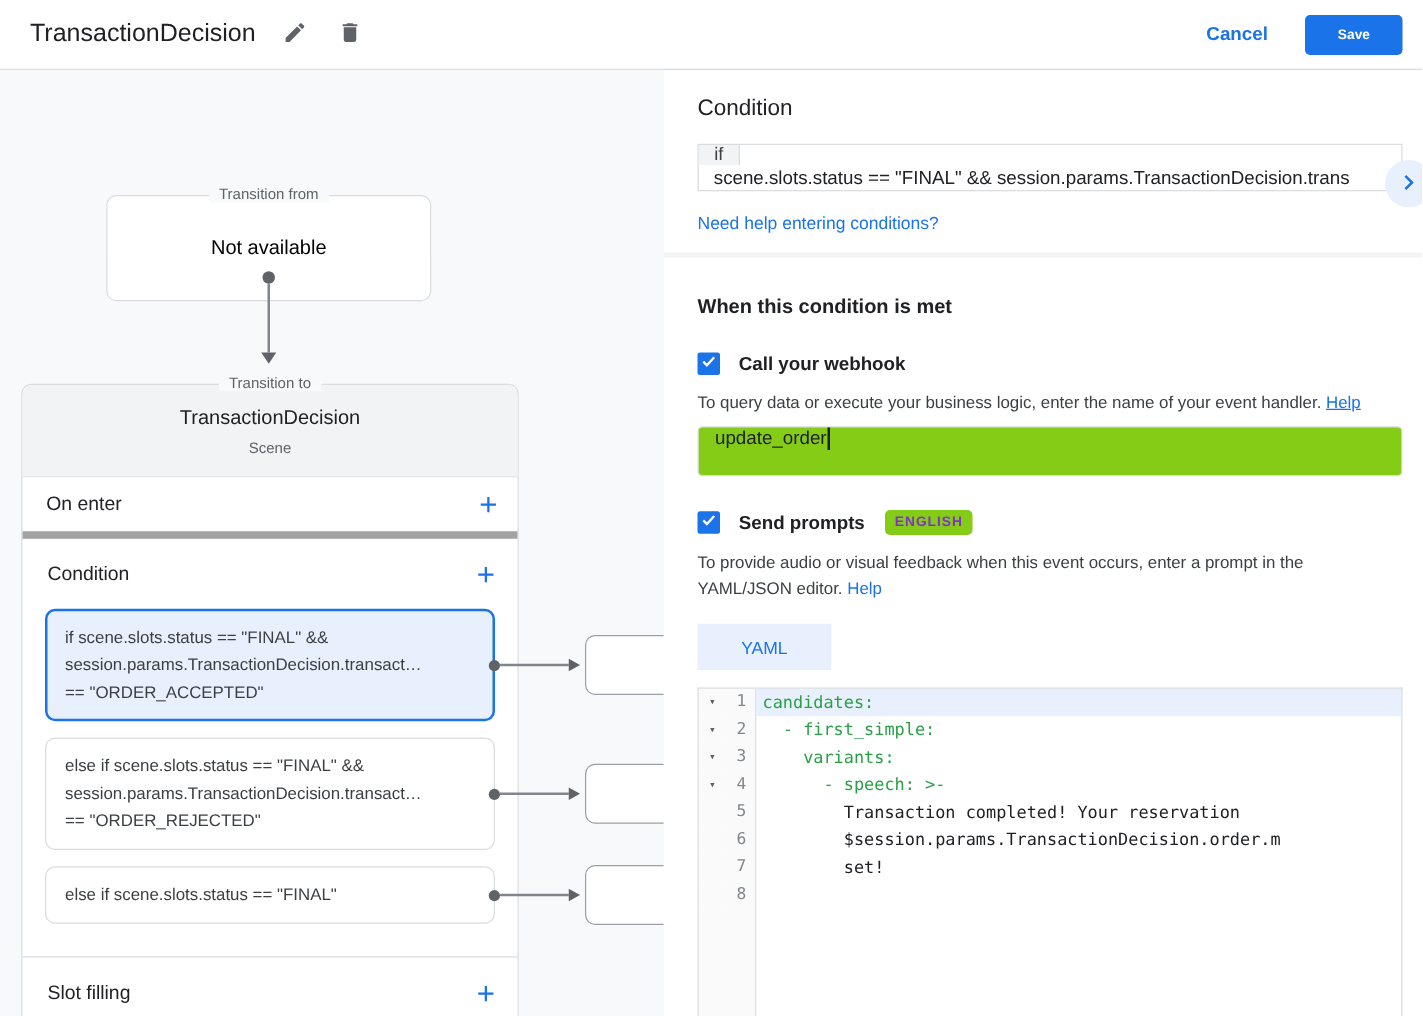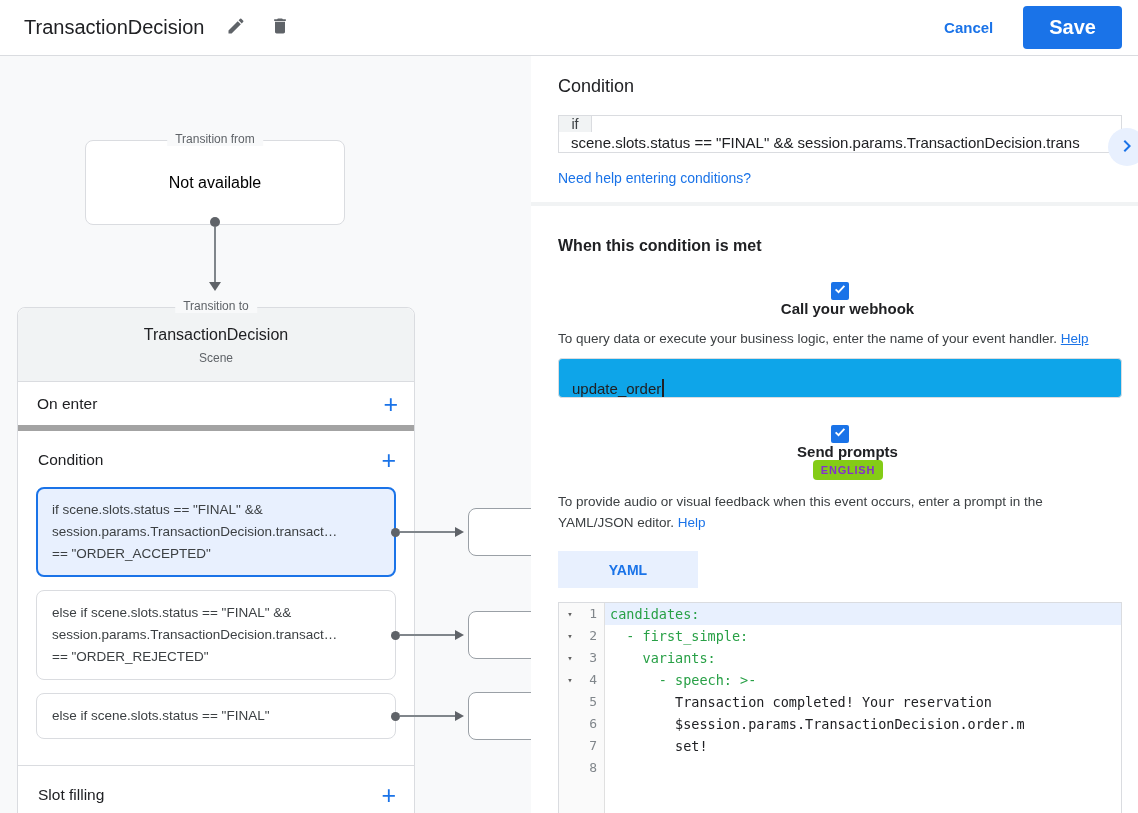--- a/index.html
+++ b/index.html
@@ -8,31 +8,31 @@
   .app { width:1138px; height:813px; overflow:hidden; background:#fff; display:flex; flex-direction:column; }
 
   
   .topbar { height:56px; flex:0 0 56px; display:flex; align-items:center; justify-content:space-between;
             padding:0 16px 0 24px; border-bottom:1px solid #dadce0; background:#fff; }
   .topbar-left { display:flex; align-items:center; gap:20px; }
   .page-title { font-size:20px; font-weight:400; color:#202124; }
   .icon-btn { background:none; border:none; cursor:pointer; display:flex; align-items:center; padding:2px; }
   .topbar-right { display:flex; align-items:center; gap:30px; }
   .cancel-btn { background:none; border:none; color:#1a73e8; font-size:15px; font-weight:bold; cursor:pointer; font-family:inherit; }
-  .save-btn { background:#1a73e8; border:none; color:#fff; font-size:20px; font-weight:bold; cursor:pointer;
+  .save-btn { background:#1a73e8; border:none; color:#fff; font-size:11px; font-weight:bold; cursor:pointer;
               border-radius:4px; padding:10px 26px; font-family:inherit; }
 
   
   .main { flex:1; display:flex; min-height:0; }
 
   
   .canvas { width:531px; flex:0 0 531px; background:#f8f9fa; position:relative; overflow:hidden; }
   .legend { position:absolute; top:-9px; left:50%; transform:translateX(-50%); background:#f8f9fa;
             padding:0 8px; font-size:12px; color:#5f6368; white-space:nowrap; }
-  .from-box { position:absolute; left:85px; top:84px; width:260px; height:85px; background:#fff;
+  .from-box { position:absolute; left:85px; top:100px; width:260px; height:85px; background:#fff;
               border:1px solid #dadce0; border-radius:8px; display:flex; align-items:center; justify-content:center; }
   .from-content { font-size:16px; color:#000000; }
   .v-connector { position:absolute; left:209px; top:161px; display:flex; flex-direction:column; align-items:center; }
   .v-dot { width:10px; height:10px; border-radius:50%; background:#5f6368; }
   .v-line { width:2px; height:55px; background:#80868b; }
   .v-head { width:0; height:0; border-left:6px solid transparent; border-right:6px solid transparent; border-top:9px solid #5f6368; }
 
   .to-fieldset { position:absolute; left:17px; top:251px; width:398px; height:580px; background:#fff;
                  border:1px solid #dadce0; border-radius:8px; }
   .scene-header { background:#f1f3f4; border-bottom:1px solid #dadce0; border-radius:8px 8px 0 0;
@@ -65,35 +65,35 @@
   .chevron-btn { position:absolute; right:-8px; top:72px; width:38px; height:38px; border-radius:50%;
                  background:#e8f0fe; border:none; cursor:pointer; display:flex; align-items:center; justify-content:center; }
   .if-row { display:flex; border:1px solid #dadce0; height:38px; margin-top:18px; background:#fff;flex-direction:column; }
   .if-prefix { width:33px; background:#f1f3f4; border-right:1px solid #dadce0; display:flex; align-items:center;
                justify-content:center; font-size:14.5px; color:#3c4043; }
   .if-value { flex:1; display:flex; align-items:center; padding:0 12px; font-size:15px; color:#202124;
               white-space:nowrap; overflow:hidden; }
   .help-link { color:#1a73e8; font-size:14px; margin-top:17px; text-decoration:none; display:inline-block; width:fit-content; cursor:pointer; }
   .panel-divider { height:4px; background:#f1f3f4; margin:16px -16px 0 -27px; flex:0 0 4px; }
   .when-heading { font-size:16px; color:#202124; margin-top:31px; }
-  .check-row { display:flex; align-items:center; margin-top:27px;flex-direction:column; }
+  .check-row { display:flex; align-items:center; margin-top:27px; }
   .checkbox { width:18px; height:18px; border-radius:2px; background:#1a73e8; display:flex; align-items:center;
               justify-content:center; cursor:pointer; flex:0 0 18px; }
   .check-label { font-size:15px; font-weight:bold; color:#202124; margin-left:15px; cursor:default; }
   .lang-badge { background:#84cc16; color:#8430ce; font-size:11px; font-weight:bold; letter-spacing:0.8px;
                 padding:4px 8px; border-radius:4px; margin-left:16px; }
   .desc { font-size:13.5px; line-height:21px; color:#3c4043; margin-top:11px; max-width:560px; }
   .desc a { color:#1a73e8; cursor:pointer; }
   .desc a.u { text-decoration:underline; }
   .text-input { border:1px solid #dadce0; border-radius:4px; height:40px; margin-top:9px; display:flex;
-                align-items:flex-end; padding:0 13px; font-size:15px; color:#202124; background:#0ea5e9; max-width:564px; }
+                align-items:flex-start; padding:0 13px; font-size:15px; color:#202124; background:#84cc16; max-width:564px; }
   .caret { display:inline-block; width:1.5px; height:18px; background:#202124; margin-left:1px; }
   .tabs { display:flex; margin-top:18px; }
-  .tab { width:140px; height:37px; display:flex; align-items:center; justify-content:center;
-         font-size:14px; font-weight:bold; color:#5f6368; cursor:pointer; }
+  .tab { width:107px; height:37px; display:flex; align-items:center; justify-content:center;
+         font-size:14px; font-weight:normal; color:#5f6368; cursor:pointer; }
   .tab.active { background:#e8f0fe; color:#1a73e8; }
 
   
   .editor { margin-top:14px; flex:1; min-height:0; border:1px solid #dadce0; border-bottom:none;
             display:flex; flex-direction:column; background:#fff; font-family:"DejaVu Sans Mono", monospace; max-width:564px; overflow:hidden; }
   .ed-row { display:flex; height:22px; line-height:22px; flex:0 0 22px; }
   .ed-row.filler { flex:1; height:auto; }
   .ed-fold { width:22px; flex:0 0 22px; text-align:center; color:#616161; font-size:9px; background:#fafafa; cursor:pointer; }
   .ed-num { width:24px; flex:0 0 24px; text-align:right; padding-right:7px; color:#80868b; font-size:13px;
             background:#fafafa; border-right:1px solid #e0e0e0; }

